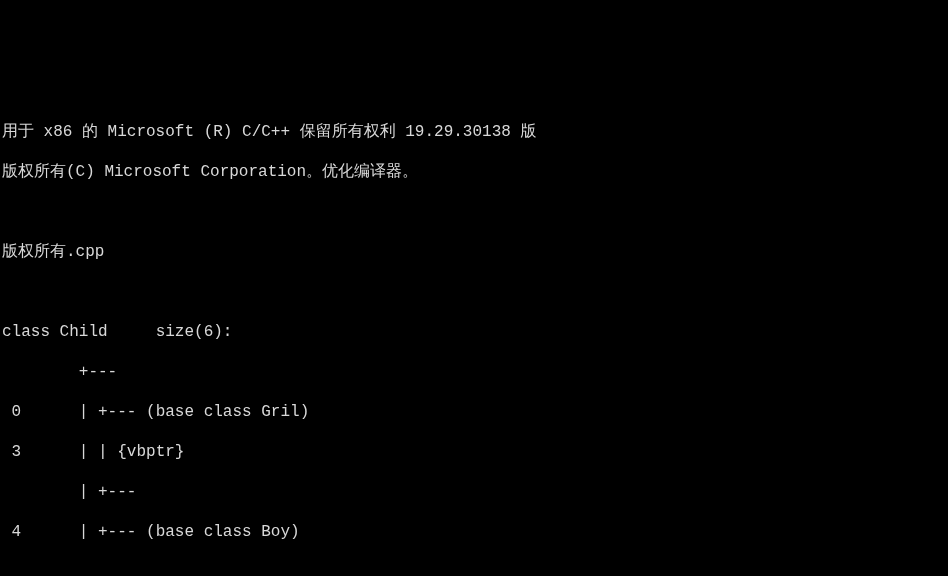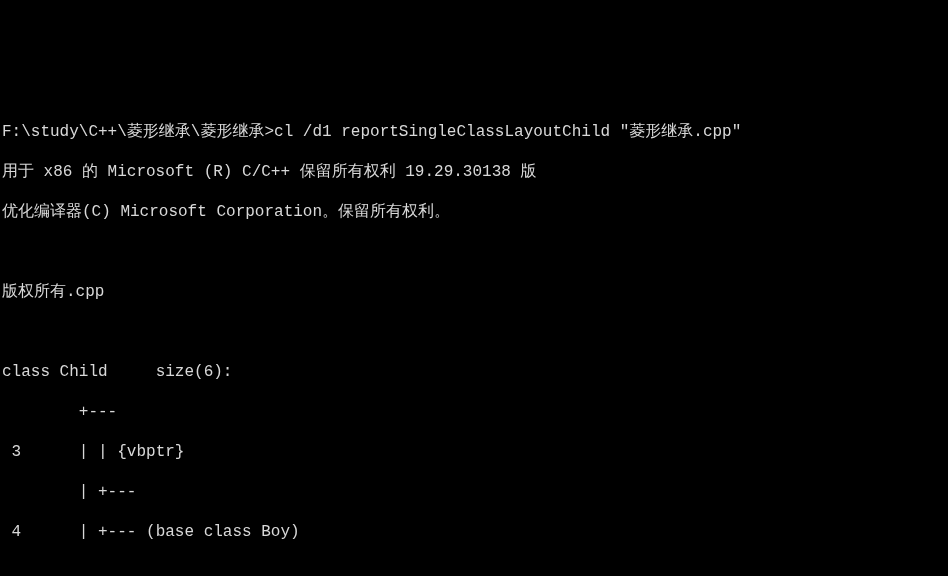--- a/index.html
+++ b/index.html
@@ -18,35 +18,35 @@
   .terminal {
     padding: 2px 0 0 2px;
   }
 </style>
 </head>
 <body>
 
 
 
 <div class="terminal">
-<span>F:\study\C++\菱形继承\菱形继承&gt;cl /d1 reportSingleClassLayoutChild "菱形继承.cpp"
-</span>
 <span>用于 x86 的 Microsoft (R) C/C++ 保留所有权利 19.29.30138 版
 </span>
-<span>优化编译器(C) Microsoft Corporation。保留所有权利。
+<span>版权所有(C) Microsoft Corporation。优化编译器。
 </span>
 <span>
 </span>
 <span>版权所有.cpp
 </span>
 <span>
 </span>
 <span>class Child     size(6):
 </span>
 <span>        +---
+</span>
+<span> 0      | +--- (base class Gril)
 </span>
 <span> 3      | | {vbptr}
 </span>
 <span>        | +---
 </span>
 <span> 4      | +--- (base class Boy)
 </span>
 
 
 

